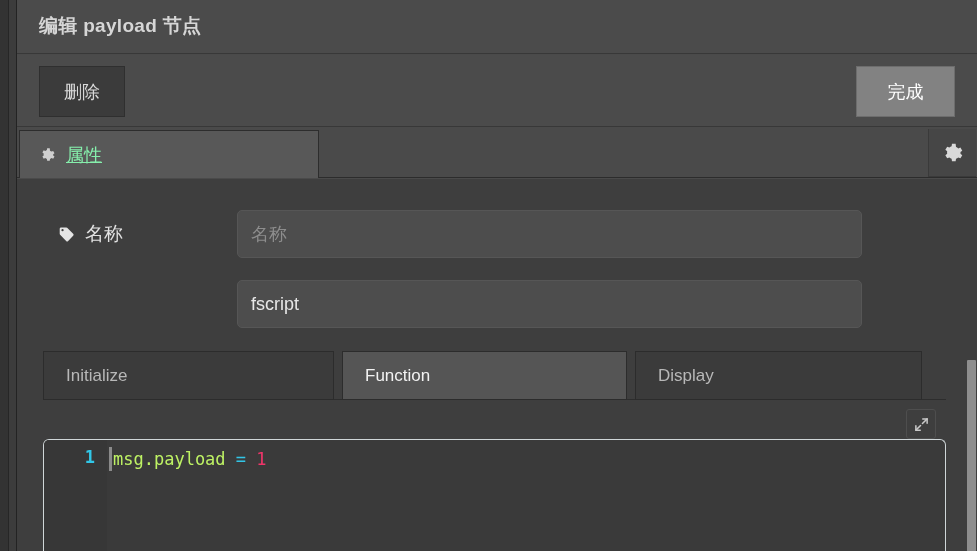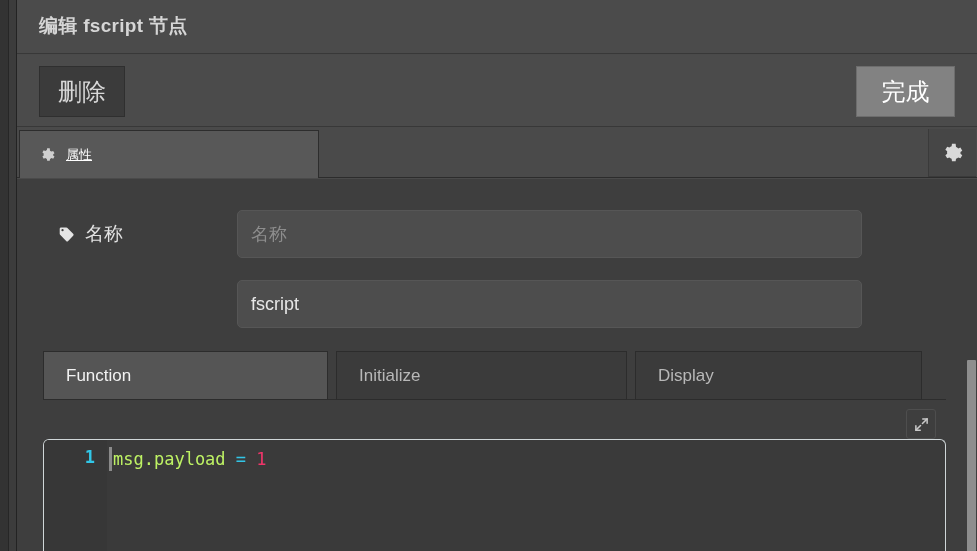--- a/index.html
+++ b/index.html
@@ -67,21 +67,21 @@
     left: 0; top: 55px;
     width: 960px; height: 72px;
     background: #4b4b4b;
     border-bottom: 1px solid #383838;
   }
   .btn {
     position: absolute;
     display: flex;
     align-items: center;
     justify-content: center;
-    font-size: 24px;
+    font-size: 18px;
     color: #d8d8d8;
     background: #3b3b3b;
     border: 1px solid #2f2f2f;
     cursor: pointer;
     user-select: none;
     white-space: nowrap;
   }
   .btn-delete { left: 22px;  top: 11px; width: 86px; height: 51px; }
   .btn-cancel { left: 735px; top: 11px; width: 88px; height: 51px; }
   .btn-done   { left: 839px; top: 11px; width: 99px; height: 51px;
@@ -103,22 +103,22 @@
     border: 1px solid #2d2d2d;
     border-bottom: none;
     display: flex;
     align-items: center;
     padding-left: 20px;
     gap: 11px;
     cursor: pointer;
     user-select: none;
   }
   .tab-main-label {
-    font-size: 13px;
-    color: #ffffff;
+    font-size: 18px;
+    color: #86efac;
     white-space: nowrap;
     text-decoration: underline;
   }
   .gear-small { width: 15px; height: 15px; display: block; }
 
   .tab-gear-btn {
     position: absolute;
     left: 911px; top: 1px;
     width: 48px; height: 48px;
     background: #464646;
@@ -286,21 +286,21 @@
 
 <div id="root">
 
   <div class="left-strip">
     <div class="left-strip-inner"></div>
   </div>
 
   <div class="dialog">
 
     <div class="title-bar">
-      <div class="title-text">编辑 fscript 节点</div>
+      <div class="title-text">编辑 payload 节点</div>
     </div>
 
     <div class="button-row">
       <div class="btn btn-delete">删除</div>
       <div class="btn btn-done">完成</div>
     </div>
 
     <div class="tab-bar">
       <div class="tab-main">
         <span>
@@ -332,22 +332,22 @@
           <span>名称</span>
         </div>
         <input class="field-input" type="text" value="" placeholder="名称" style="">
       </div>
 
       <div class="form-row row-disp">
         <input class="field-input" type="text" value="fscript" style="">
       </div>
 
       <div class="inner-tabs">
+        <div class="inner-tab it-w1">Initialize</div>
         <div class="inner-tab it-w2 is-active">Function</div>
-        <div class="inner-tab it-w1">Initialize</div>
         <div class="inner-tab it-w3">Display</div>
       </div>
 
       <div class="expand-btn">
         <span>
           <svg class="expand-icon" viewBox="0 0 24 24" fill="none" stroke="#c9c9c9" stroke-width="2.4" stroke-linecap="round" stroke-linejoin="round" aria-hidden="true">
             <polyline points="14 3 21 3 21 10"></polyline>
             <polyline points="10 21 3 21 3 14"></polyline>
             <line x1="21" y1="3" x2="13.5" y2="10.5"></line>
             <line x1="3" y1="21" x2="10.5" y2="13.5"></line>

